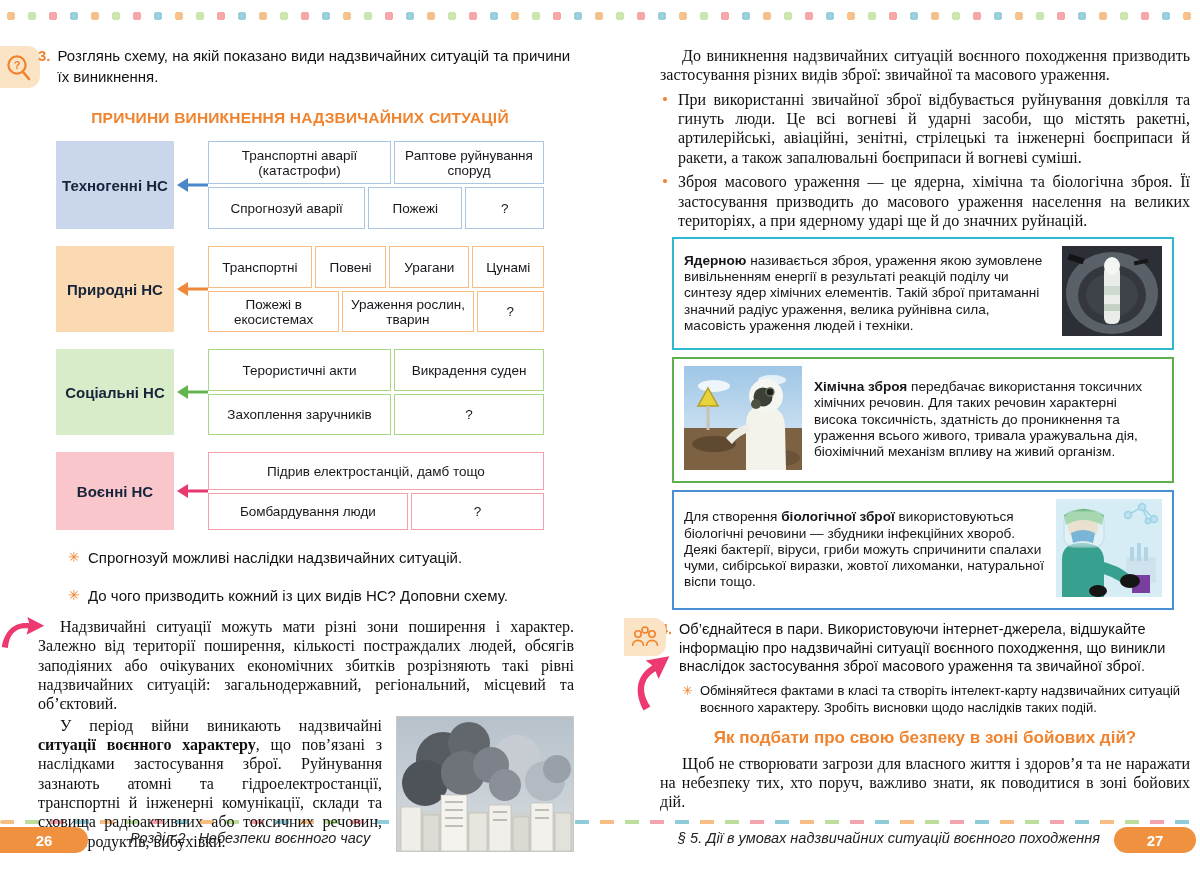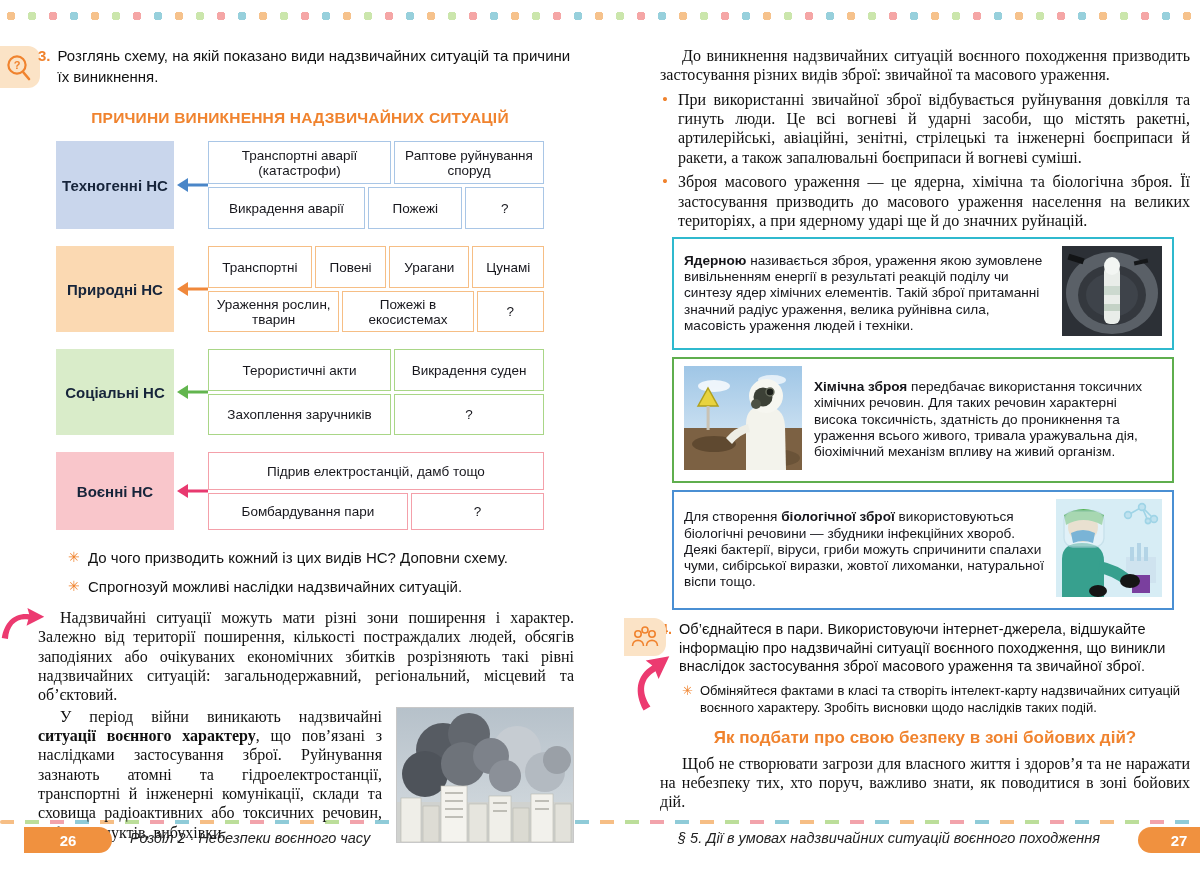--- a/index.html
+++ b/index.html
@@ -70,21 +70,21 @@
 
   
   .lp-paras{position:relative;margin-top:10px;}
   .swoosh{position:absolute;left:-38px;top:-4px;}
   .para2-wrap{display:flex;gap:14px;margin-top:2px;}
   .para2-wrap .txt{flex:1;}
   .photo{flex:0 0 178px;height:136px;border:1px solid #c8c8c8;box-sizing:border-box;}
 
   
   .pill{position:absolute;top:827px;height:26px;background:#F0913F;color:#fff;font-weight:bold;
-        font-size:15px;display:flex;align-items:center;justify-content:center;margin-left:24px;}
+        font-size:15px;display:flex;align-items:center;justify-content:center;}
   .pill.p26{left:0;width:88px;border-radius:0 14px 14px 0;}
   .pill.p27{left:1114px;width:82px;border-radius:14px;}
   .foot-txt{position:absolute;top:830px;font-style:italic;font-size:14.5px;color:#222;}
   .foot-txt.l{left:130px;}
   .foot-txt.r{left:640px;width:460px;text-align:right;}
 
   
   .rp-bullet{position:relative;padding-left:18px;margin-top:5px;}
   .rp-bullet::before{content:"•";position:absolute;left:2px;top:0;color:#F0832E;font-size:17px;}
   .ibox{display:flex;gap:12px;align-items:center;border:2px solid var(--bcol);
@@ -128,40 +128,40 @@
 
   <div class="d-row r0" style="--fill: #C9D6EC; --border: #A9C6E6; --arrow: #4A86C8;">
     <div class="cat">Техногенні НС</div>
     <div class="arr"></div>
     <div class="d-cells">
       <div class="d-grid top">
         <div class="cell">Транспортні аварії (катастрофи)</div>
         <div class="cell">Раптове руйнування споруд</div>
       </div>
       <div class="d-grid bot">
-        <div class="cell">Викрадення аварії</div>
+        <div class="cell">Спрогнозуй аварії</div>
         <div class="cell">Пожежі</div>
         <div class="cell">?</div>
       </div>
     </div>
   </div>
 
   <div class="d-row r1" style="--fill: #FBD9B2; --border: #F6BE85; --arrow: #F0883B;">
     <div class="cat">Природні НС</div>
     <div class="arr"></div>
     <div class="d-cells">
       <div class="d-grid top">
         <div class="cell">Транспортні</div>
         <div class="cell">Повені</div>
         <div class="cell">Урагани</div>
         <div class="cell">Цунамі</div>
       </div>
       <div class="d-grid bot">
+        <div class="cell">Пожежі в екосистемах</div>
         <div class="cell">Ураження рослин, тварин</div>
-        <div class="cell">Пожежі в екосистемах</div>
         <div class="cell">?</div>
       </div>
     </div>
   </div>
 
   <div class="d-row r2" style="--fill: #D9ECC9; --border: #A9D687; --arrow: #62B54E;">
     <div class="cat">Соціальні НС</div>
     <div class="arr"></div>
     <div class="d-cells">
       <div class="d-grid top">
@@ -176,28 +176,28 @@
   </div>
 
   <div class="d-row r3" style="--fill: #F9C6CB; --border: #F4A0AA; --arrow: #E8396F;">
     <div class="cat">Воєнні НС</div>
     <div class="arr"></div>
     <div class="d-cells">
       <div class="d-grid top">
         <div class="cell">Підрив електростанцій, дамб тощо</div>
       </div>
       <div class="d-grid bot">
-        <div class="cell">Бомбардування пари</div>
+        <div class="cell">Бомбардування люди</div>
         <div class="cell">?</div>
       </div>
     </div>
   </div>
 
+  <div class="subq" style="margin-top:7px">Спрогнозуй можливі наслідки надзвичайних ситуацій.</div>
   <div class="subq">До чого призводить кожний із цих видів НС? Доповни схему.</div>
-  <div class="subq" style="margin-top:7px">Спрогнозуй можливі наслідки надзвичайних ситуацій.</div>
 
   <div class="lp-paras">
     <svg class="swoosh" width="46" height="38" viewBox="0 0 52 38">
       <path d="M2 36 C5 18 16 7 33 9 L31 2 L50 12 L30 22 L32 15 C19 13 10 21 9 37 Z" fill="#EC3A70"></path>
     </svg>
     <p class="serif indent" style="margin:0">Надзвичайні ситуації можуть мати різні зони поширення і характер. Залежно від території поширення, кількості постраждалих людей, обсягів заподіяних або очікуваних економічних збитків розрізняють такі рівні надзвичайних ситуацій: загальнодержавний, регіональний, місцевий та об’єктовий.</p>
   </div>
 
   <div class="para2-wrap">
     <p class="serif indent txt" style="margin:0"><span>У період війни виникають надзвичайні </span><b class="lead">ситуації воєнного характеру</b><span>, що пов’язані з наслідками застосування зброї. Руйнування зазнають атомні та гідроелектростанції, транспортні й інженерні комунікації, склади та сховища радіоактивних або токсичних речовин, нафтопродуктів, вибухівки.</span></p>

